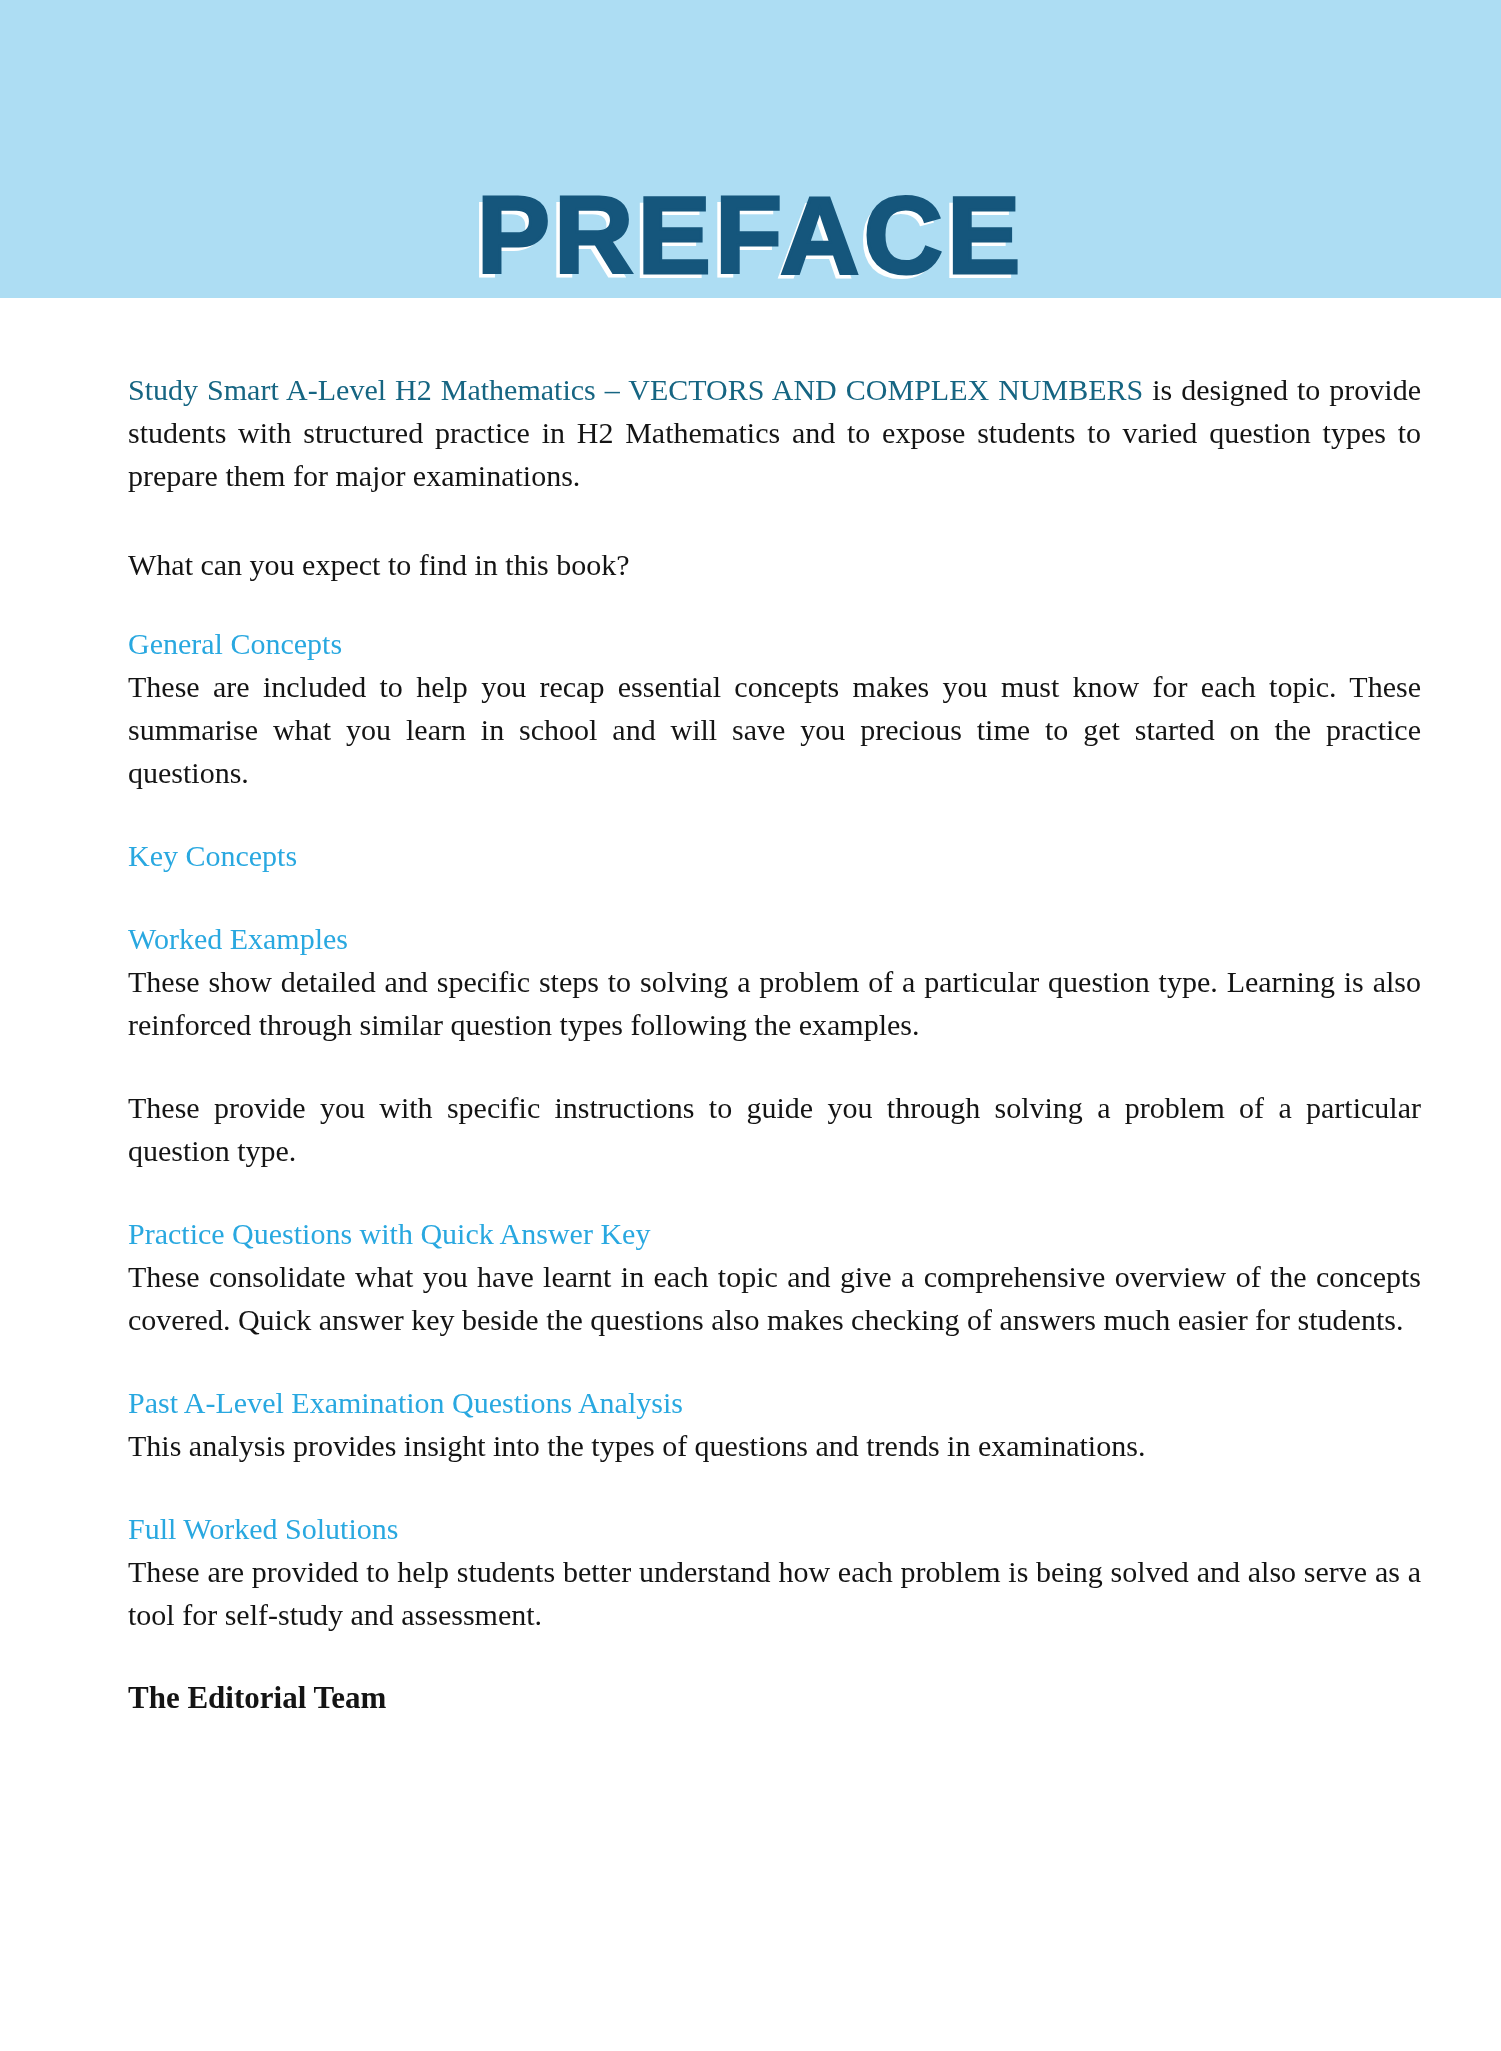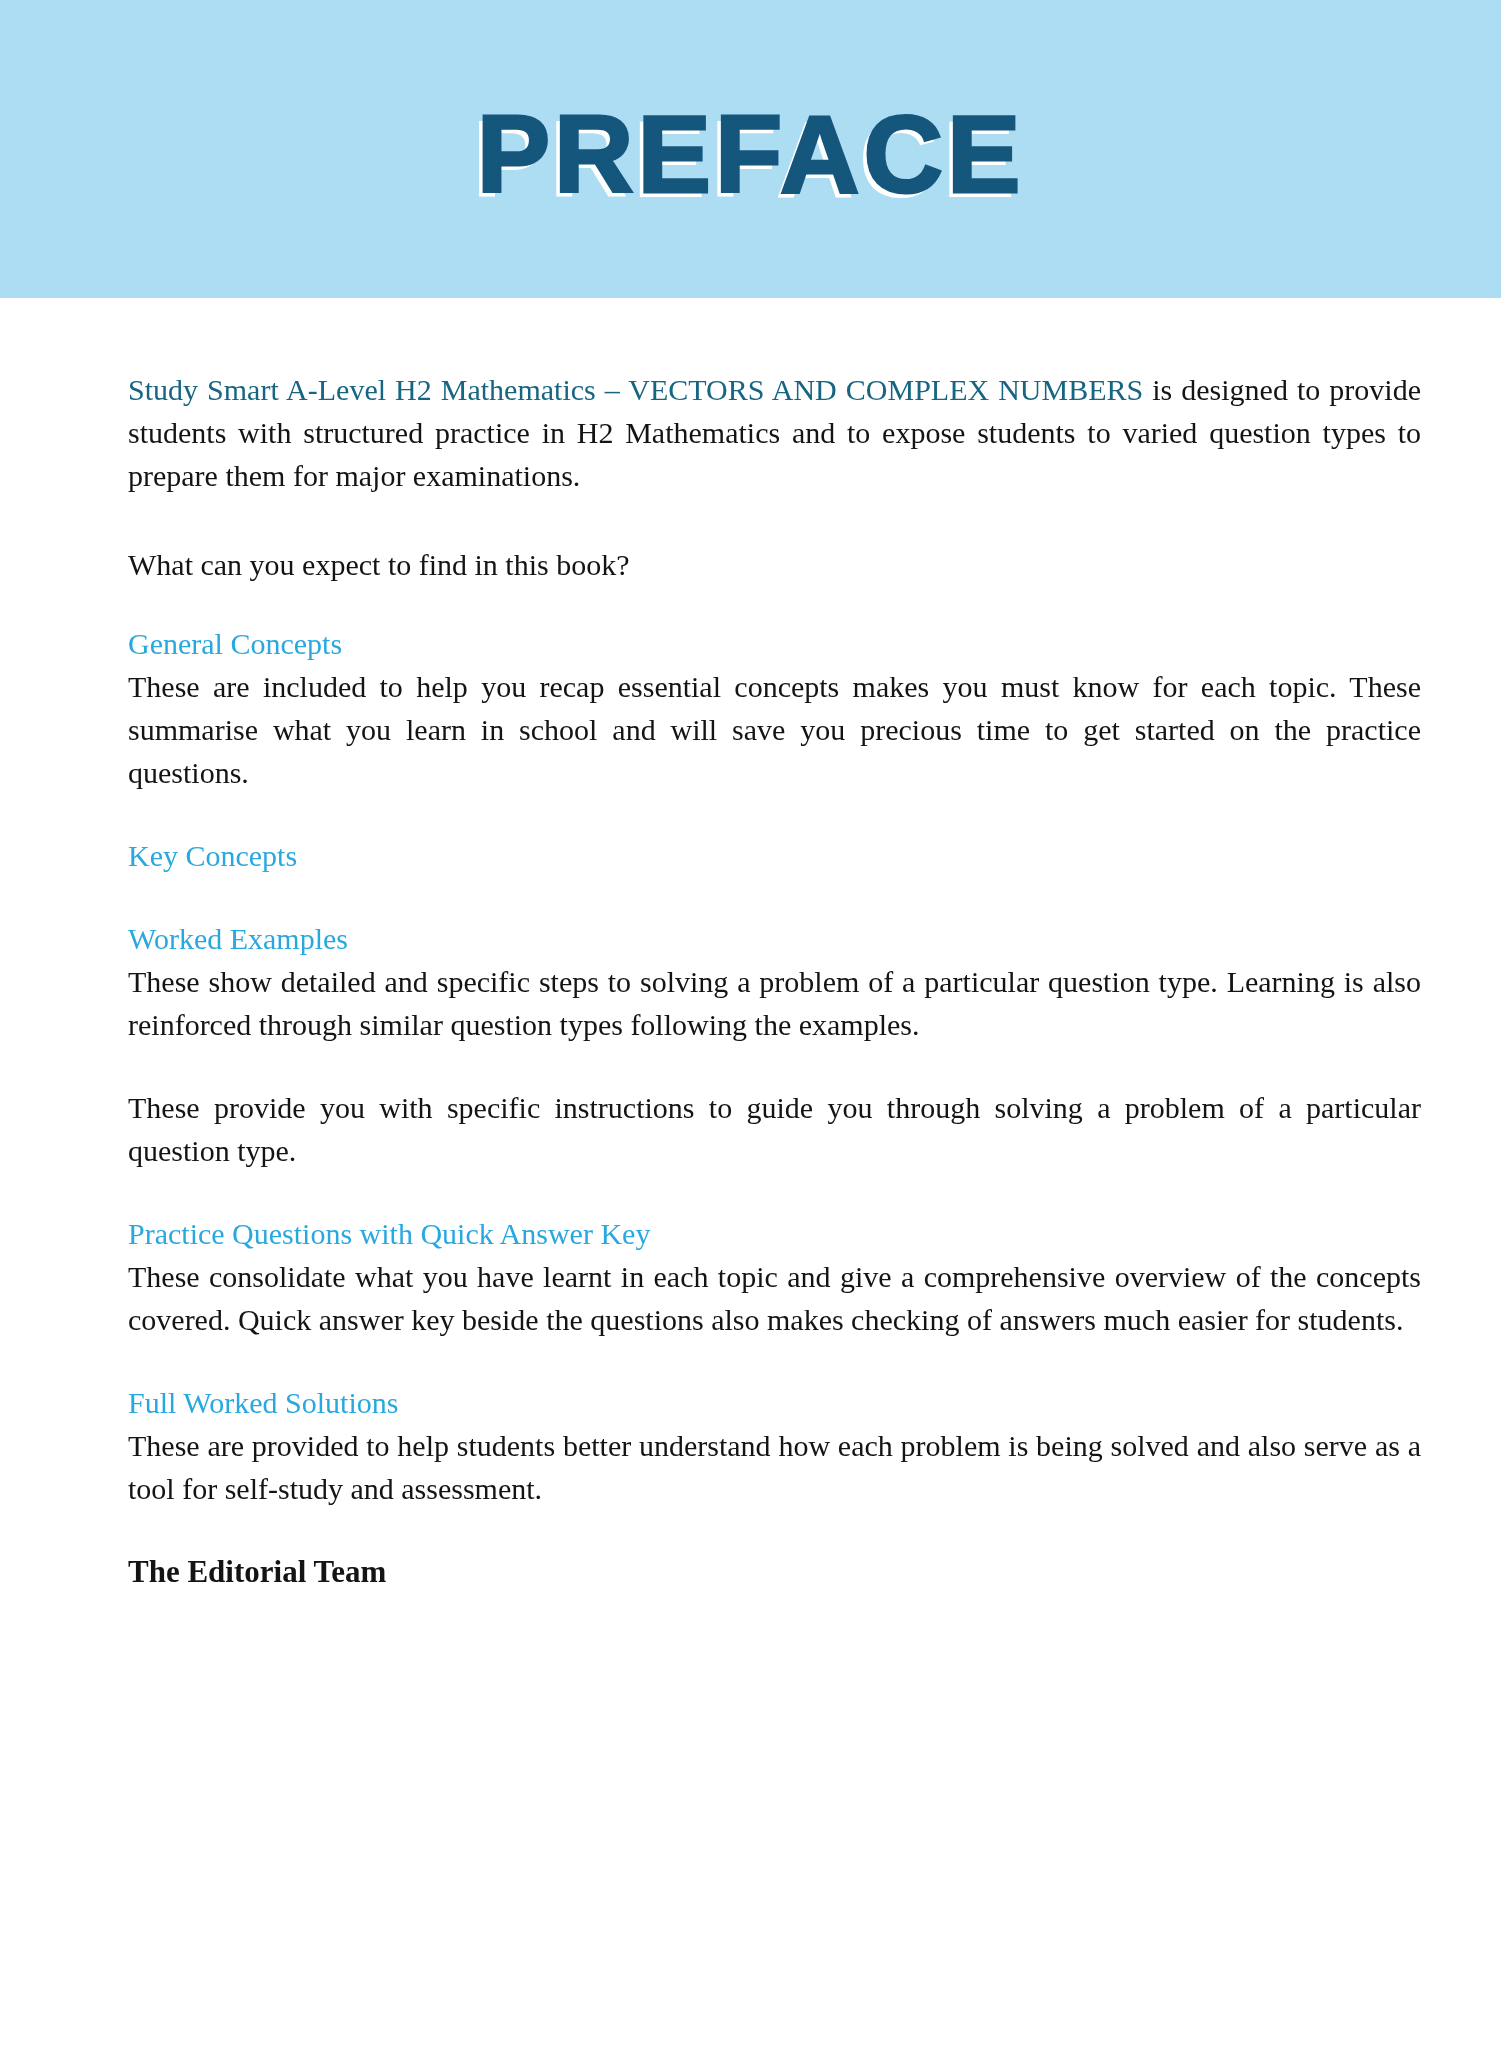--- a/index.html
+++ b/index.html
@@ -18,21 +18,21 @@
     overflow: hidden;
     font-family: "Liberation Serif", serif;
     color: var(--body_color);
     position: relative;
   }
   .banner {
     width: 100%;
     height: 298px;
     background: var(--banner_bg);
     display: flex;
-    align-items: center;
+    align-items: flex-end;
     justify-content: center;
   }
   .banner h1 {
     font-family: "Liberation Sans", sans-serif;
     font-weight: bold;
     font-size: 110px;
     letter-spacing: 4px;
     color: var(--title_color);
     -webkit-text-stroke: 3px var(--title_color);
     text-shadow: -5px 5px 0 var(--title_shadow);
@@ -103,20 +103,24 @@
 
   <div class="section">
     <p>These provide you with specific instructions to guide you through solving a problem of a particular question type.</p>
   </div>
 
   <div class="section">
     <h2>Practice Questions with Quick Answer Key</h2>
     <p>These consolidate what you have learnt in each topic and give a comprehensive overview of the concepts covered. Quick answer key beside the questions also makes checking of answers much easier for students.</p>
   </div>
 
+  <div class="section">
+    <h2>Past A-Level Examination Questions Analysis</h2>
+    <p>This analysis provides insight into the types of questions and trends in examinations.</p>
+  </div>
 
   <div class="section">
     <h2>Full Worked Solutions</h2>
     <p>These are provided to help students better understand how each problem is being solved and also serve as a tool for self-study and assessment.</p>
   </div>
 
   <div class="signature">The Editorial Team</div>
 
 </div>
 

